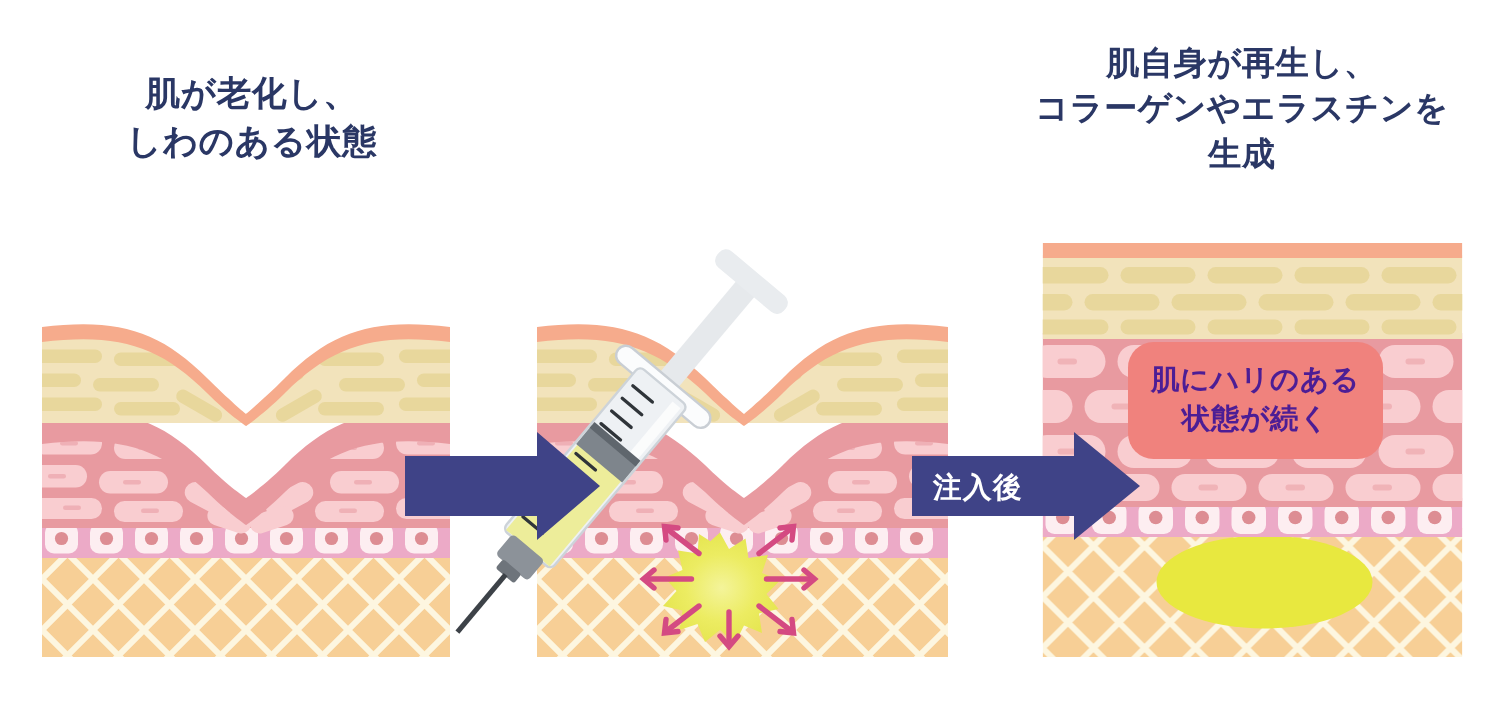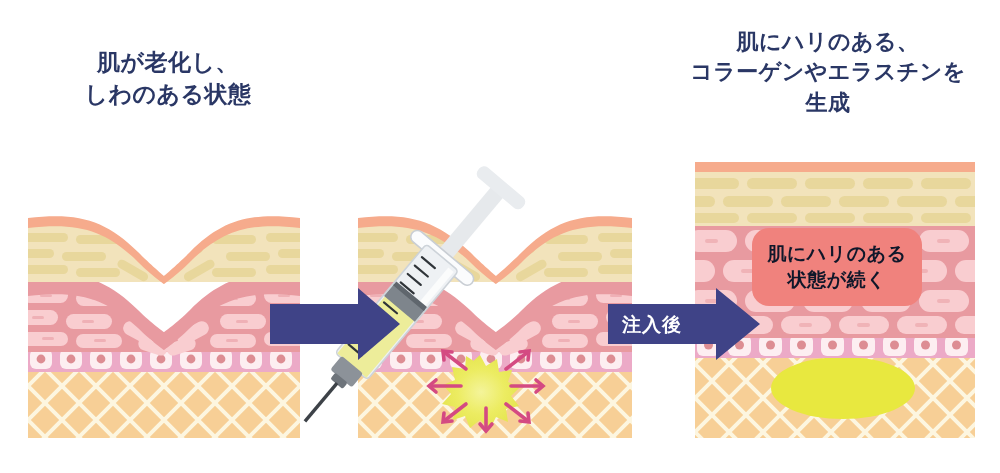--- a/index.html
+++ b/index.html
@@ -52,34 +52,34 @@
     left:14px; top:24px;
   }
 
   
   #badge {
     position:absolute; left:752px; top:228px;
     width:170px; height:78px;
     background:#f0827d;
     border-radius:17px;
     display:flex; align-items:center; justify-content:center;
-    color:#0f172a; font-weight:700; font-size:19px;
+    color:#4c1d95; font-weight:700; font-size:19px;
     line-height:1.35; text-align:center;
     white-space:pre-line;
     letter-spacing:.5px;
   }
 </style>
 </head>
 <body>
 
 <div class="stage">
 
   <div class="heading" id="h1">肌が老化し、
 しわのある状態</div>
-  <div class="heading" id="h3">肌にハリのある、
+  <div class="heading" id="h3">肌自身が再生し、
 コラーゲンやエラスチンを
 生成</div>
 
   <div class="panel" id="panel1">
     <svg class="svgfill" viewBox="0 0 272 222" preserveAspectRatio="none">
       <defs>
         <pattern id="mesh1" width="34" height="34" patternUnits="userSpaceOnUse">
           <rect width="34" height="34" fill="#f7cf96"></rect>
           <path d="M-6 6 L6 -6 M-6 40 L40 -6 M28 40 L40 28" stroke="#fdf6e0" stroke-width="4"></path>
           <path d="M6 -6 L-6 6 M40 -6 L-6 40 M40 28 L28 40" stroke="#fdf6e0" stroke-width="0"></path>

